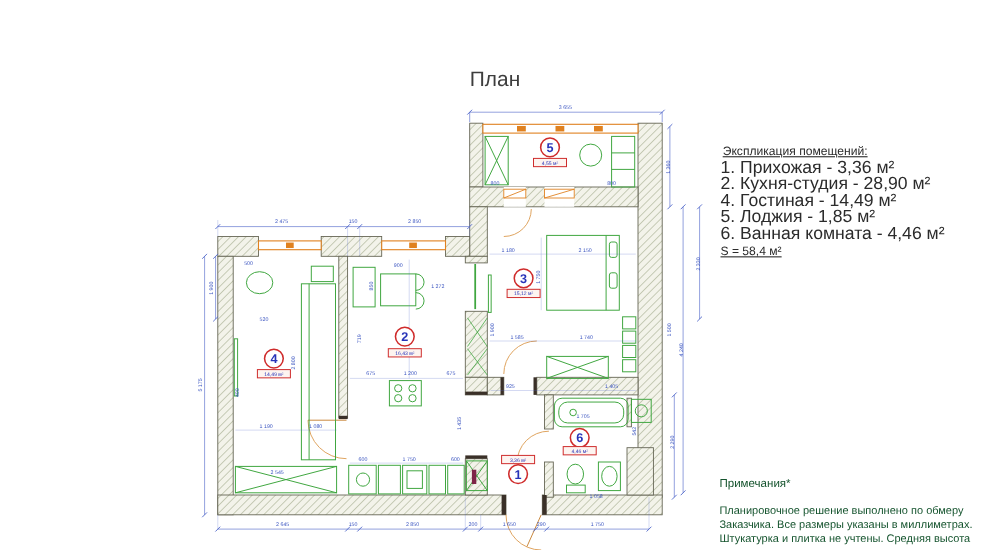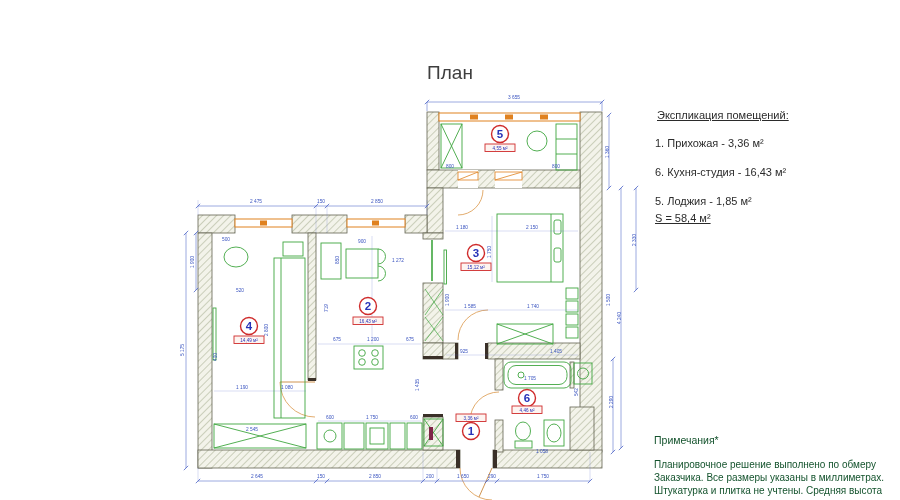--- a/index.html
+++ b/index.html
@@ -5,23 +5,23 @@
   html,body{margin:0;padding:0;}
   body{
     width:900px;height:500px;overflow:hidden;background:#ffffff;
     font-family:"Liberation Sans",sans-serif;position:relative;
   }
   .abs{position:absolute;}
   .title{
     left:220px;top:16px;width:460px;text-align:center;
     font-size:19px;line-height:1.4;color:#3e3e3e;margin-top:44px;
   }
-  .legend{left:655px;top:109px;width:238px;color:#2b2b2b;}
+  .legend{left:655px;top:132px;width:238px;color:#2b2b2b;}
   .legend-heading{font-size:11px;text-decoration:underline;margin-left:2px;}
-  .legend-item{font-size:11px;margin-top:16px;line-height:13px;}
+  .legend-item{font-size:16px;margin-top:2px;line-height:13px;}
   .legend-item:first-of-type{margin-top:15px;}
   .legend-total{font-size:11px;text-decoration:underline;margin-top:4px;}
   .notes{left:654px;top:434px;width:242px;color:#14532d;}
   .notes-heading{font-size:10.5px;}
   .notes-body{font-size:10px;margin-top:12px;line-height:1.32;}
   svg text{font-family:"Liberation Sans",sans-serif;}
   .dim-text{font-size:4.8px;fill:#3b55c0;text-anchor:middle;}
   .room-num{font-size:11.5px;font-weight:bold;fill:#2733b8;text-anchor:middle;}
   .room-area{font-size:4.6px;fill:#2733b8;text-anchor:middle;}
 </style>
@@ -316,21 +316,23 @@
     </g>
 </svg>
 
 <div class="abs title">
   <div>План</div>
 </div>
 
 <div class="abs legend">
   <div class="legend-heading">Экспликация помещений:</div>
   <div class="legend-item">1. Прихожая - 3,36 м²</div>
-  <div class="legend-item">6. Кухня-студия - 16,43 м²</div>
+  <div class="legend-item">2. Кухня-студия - 28,90 м²</div>
+  <div class="legend-item">4. Гостиная - 14,49 м²</div>
   <div class="legend-item">5. Лоджия - 1,85 м²</div>
+  <div class="legend-item">6. Ванная комната - 4,46 м²</div>
   <div class="legend-total">S = 58,4 м²</div>
 </div>
 
 <div class="abs notes">
   <div class="notes-heading">Примечания*</div>
   <div class="notes-body">Планировочное решение выполнено по обмеру Заказчика. Все размеры указаны в миллиметрах. Штукатурка и плитка не учтены. Средняя высота</div>
 </div>
 
 </body></html>

